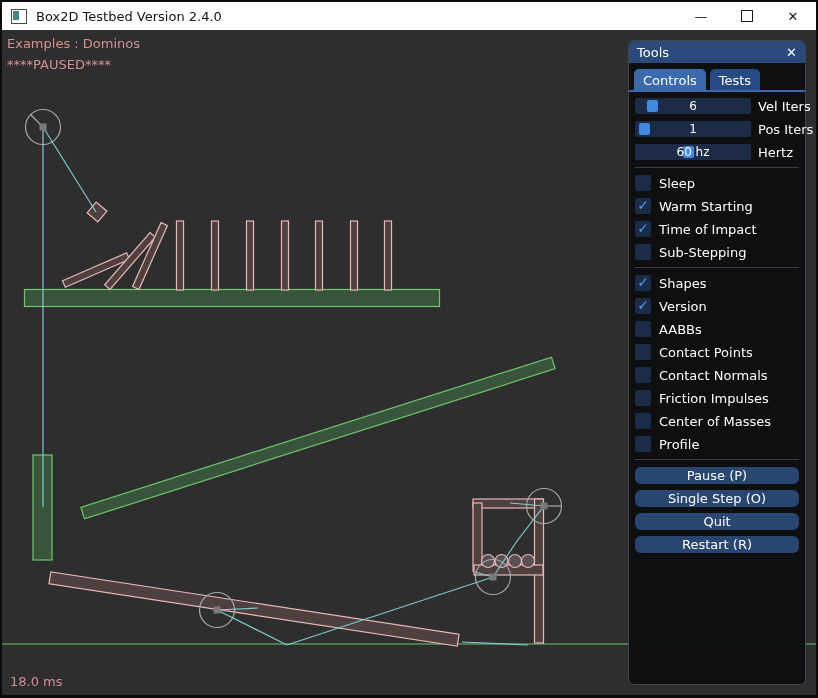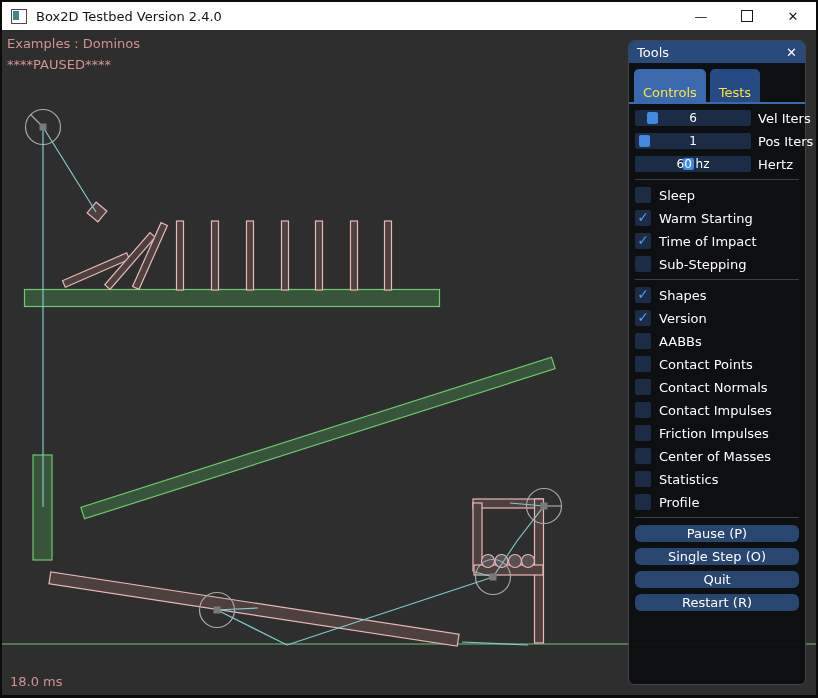--- a/index.html
+++ b/index.html
@@ -19,21 +19,21 @@
   
   #scene{position:absolute;left:0;top:0;z-index:1;}
   .overlay-text{position:absolute;z-index:2;font-size:13px;}
   
   .panel{position:absolute;left:628px;top:40px;width:178px;height:645px;box-sizing:border-box;
          background:rgba(13,14,17,0.97);border:1px solid #43434d;border-radius:6px;z-index:3;}
   .p-title{height:22px;background:#294a7a;border-radius:5px 5px 0 0;display:flex;align-items:center;
            padding:0 8px;color:#fff;font-size:13px;gap:12px;}
   .p-close{margin-left:auto;color:#fff;font-size:13px;line-height:13px;}
   .tabbar{display:flex;gap:4px;padding:6px 5px 0 5px;border-bottom:2px solid #3a69ad;}
-  .tab{font-size:13px;color:#fde047;padding:16px 9px 2px 9px;border-radius:5px 5px 0 0;background:#264a84;}
+  .tab{font-size:13px;color:#ffffff;padding:4px 9px 2px 9px;border-radius:5px 5px 0 0;background:#264a84;}
   .tab.active{background:#3a69ad;}
   .content{padding:6px 6px 0 6px;}
   .srow{display:flex;align-items:center;height:16px;margin-bottom:7px;}
   .sframe{width:116px;height:16px;background:#1c2c47;border-radius:2px;position:relative;flex:none;}
   .sgrab{position:absolute;top:2px;width:11px;height:12px;background:#4289e0;border-radius:2px;}
   .sval{position:absolute;left:0;top:0;width:100%;text-align:center;color:#fff;font-size:12px;line-height:16px;}
   .slabel{margin-left:7px;color:#fff;font-size:13px;white-space:nowrap;}
   .sep{height:1px;background:#3e3e46;margin:5px 0 7px 0;}
   .crow{display:flex;align-items:center;height:16px;margin-bottom:7px;}
   .cbox{width:16px;height:16px;background:#1c2c47;border-radius:2px;flex:none;
@@ -174,33 +174,25 @@
       <div class="crow">
         <div class="cbox" style="color: rgb(74, 155, 245);"></div>
         <span class="clabel">Contact Points</span>
       </div>
       <div class="crow">
         <div class="cbox" style="color: rgb(74, 155, 245);"></div>
         <span class="clabel">Contact Normals</span>
       </div>
       <div class="crow">
         <div class="cbox" style="color: rgb(74, 155, 245);"></div>
-        <span class="clabel">Contact Impulses</span>
-      </div>
-      <div class="crow">
-        <div class="cbox" style="color: rgb(74, 155, 245);"></div>
         <span class="clabel">Friction Impulses</span>
       </div>
       <div class="crow">
         <div class="cbox" style="color: rgb(74, 155, 245);"></div>
         <span class="clabel">Center of Masses</span>
-      </div>
-      <div class="crow">
-        <div class="cbox" style="color: rgb(74, 155, 245);"></div>
-        <span class="clabel">Statistics</span>
       </div>
       <div class="crow">
         <div class="cbox" style="color: rgb(74, 155, 245);"></div>
         <span class="clabel">Profile</span>
       </div>
       <div class="sep"></div>
       <div class="btn" style="background: rgb(40, 70, 111);">Pause (P)</div>
       <div class="btn" style="background: rgb(40, 70, 111);">Single Step (O)</div>
       <div class="btn" style="background: rgb(40, 70, 111);">Quit</div>
       <div class="btn" style="background: rgb(40, 70, 111);">Restart (R)</div>

